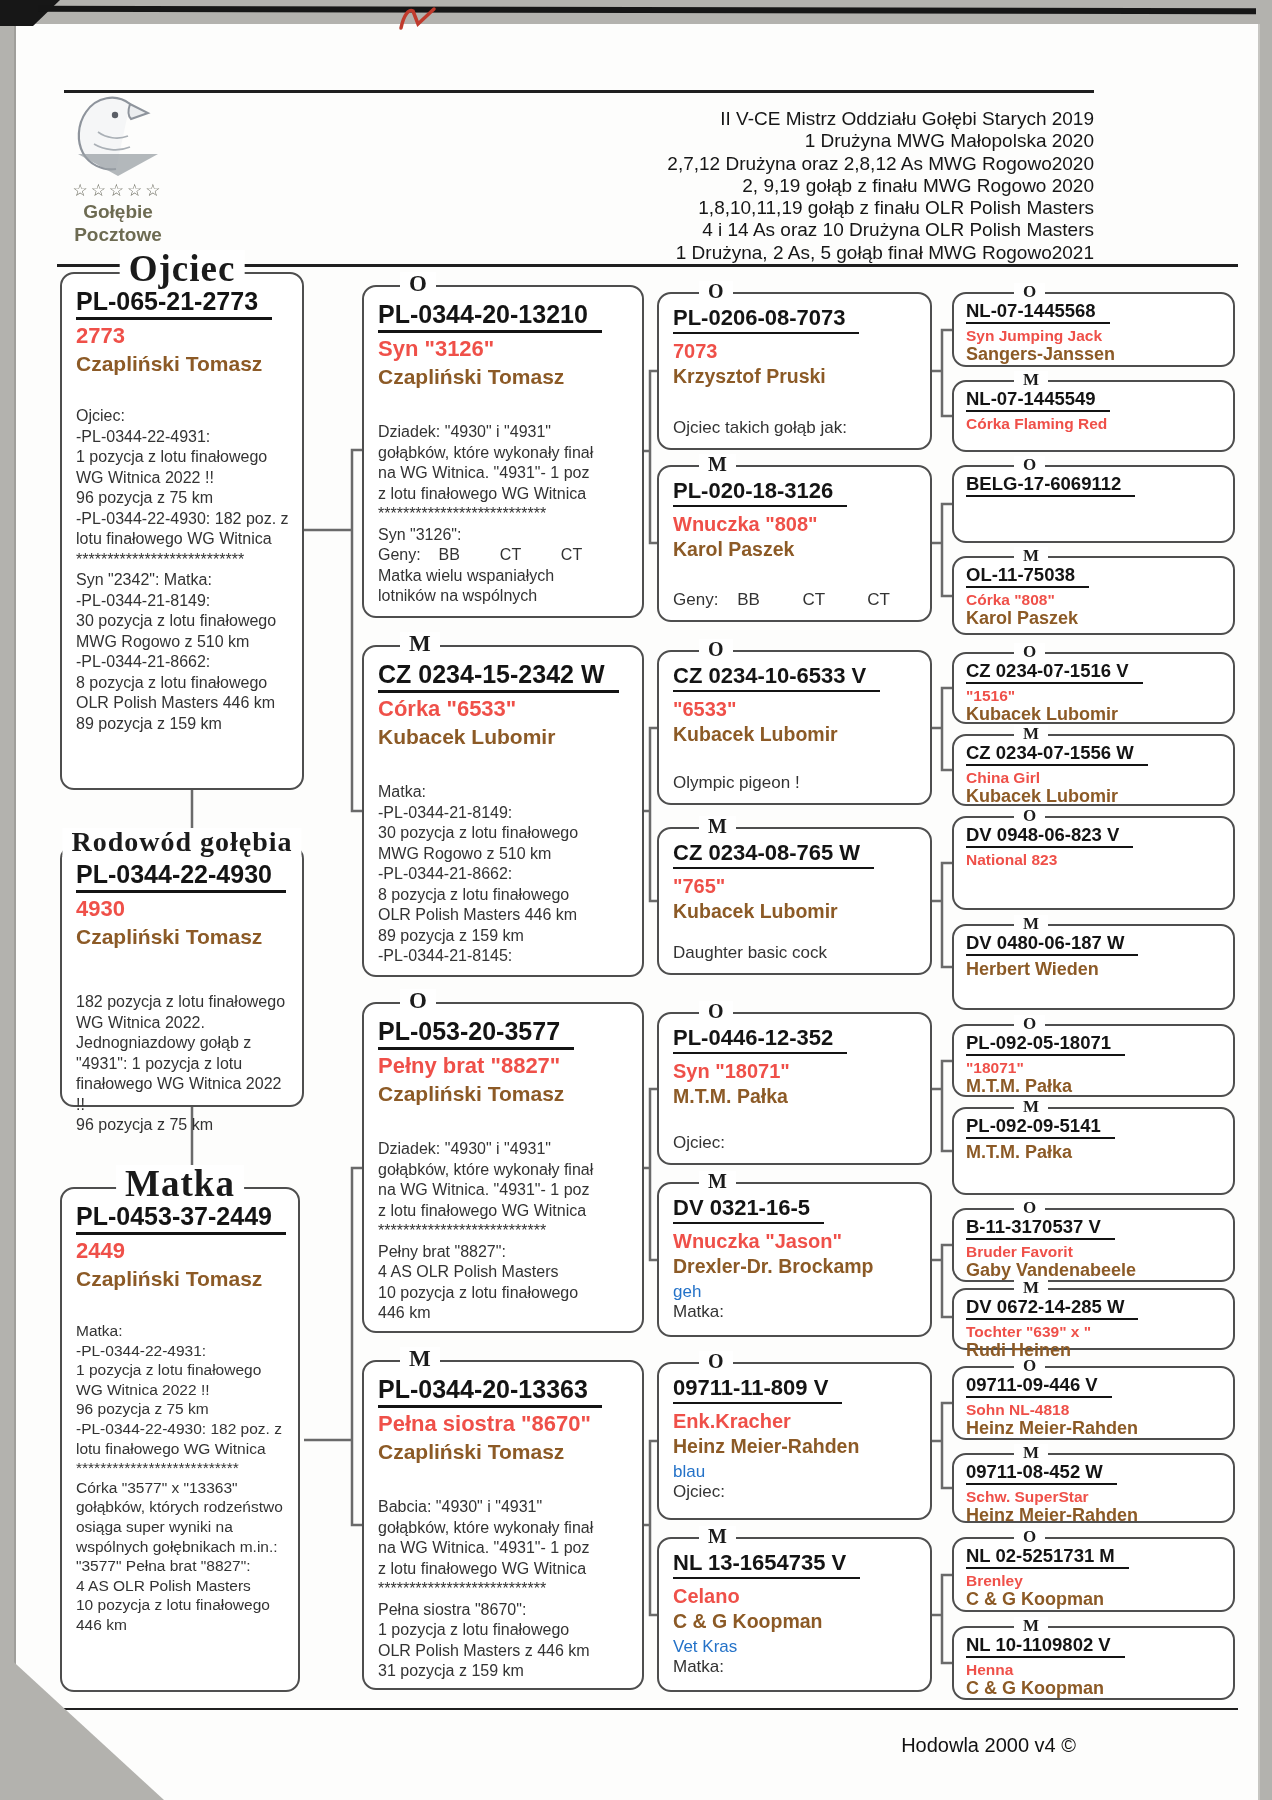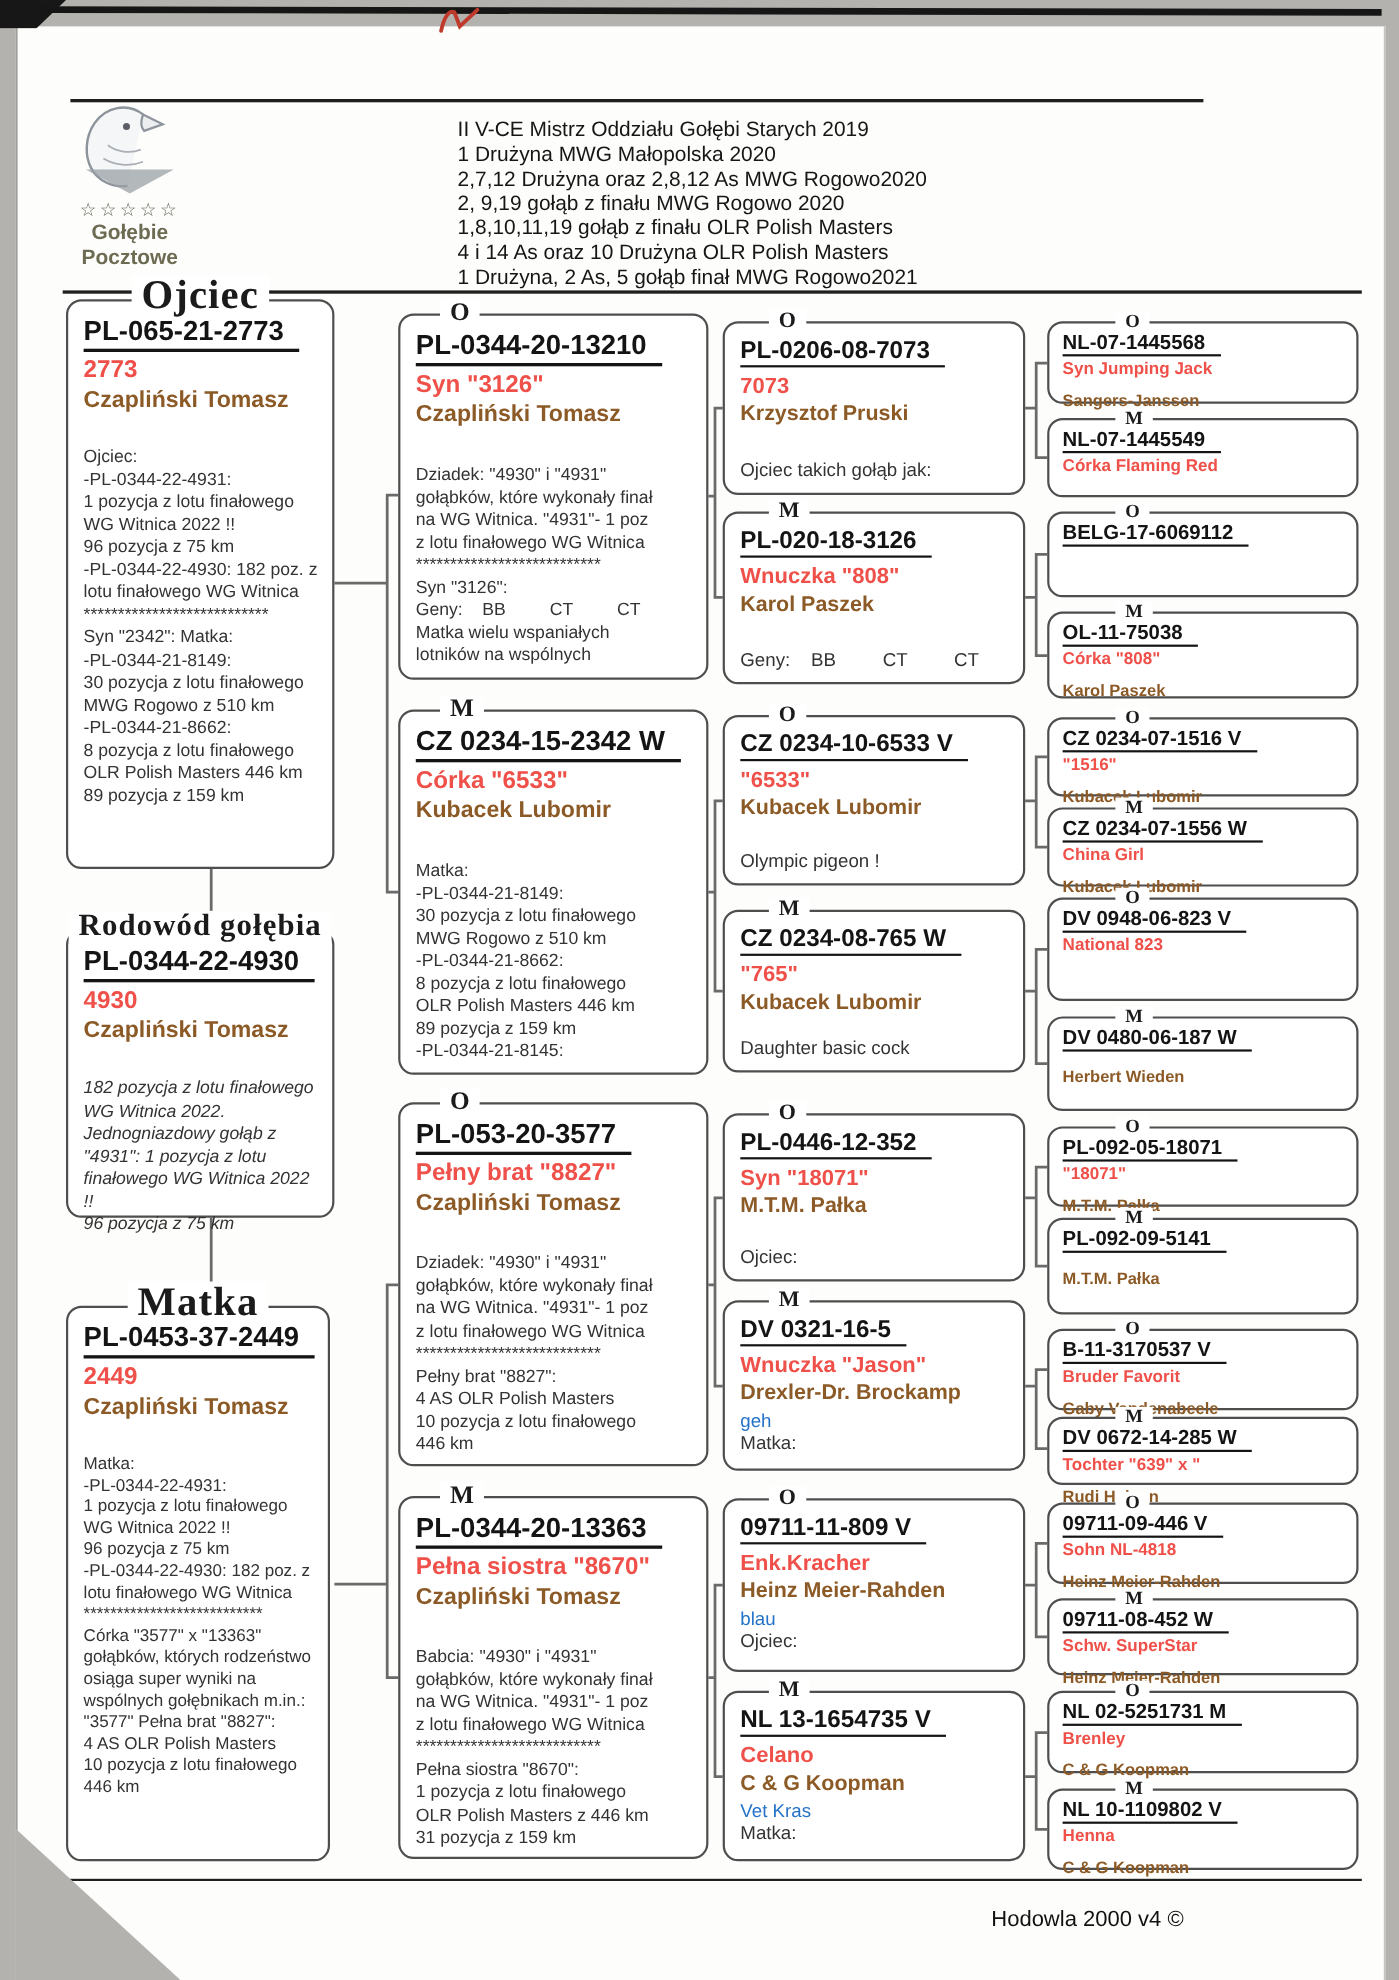--- a/index.html
+++ b/index.html
@@ -22,21 +22,21 @@
   .hr3{left:41px;top:1684px;width:1181px;height:2px;}
 
   
   .logo{position:absolute;left:44px;top:68px;width:116px;text-align:center;}
   .logo svg{display:block;margin:0 auto;}
   .stars{font-size:17px;letter-spacing:3px;color:#6a6a5d;line-height:18px;}
   .club1,.club2{font-weight:bold;font-size:19px;color:#6d6b52;line-height:23px;}
   .fancier-name{position:absolute;left:161px;top:72px;font-size:41px;font-weight:bold;color:#111;
         letter-spacing:0.5px;border-bottom:4px solid #111;padding:0 28px 5px 0;}
   .address{position:absolute;left:162px;top:146px;font-size:21.5px;line-height:30px;color:#1c1c1c;}
-  .achv{position:absolute;left:400px;top:84px;width:678px;text-align:left;
+  .achv{position:absolute;left:400px;top:84px;width:678px;text-align:right;
         font-size:19px;line-height:22.3px;color:#161616;white-space:pre-wrap;}
 
   
   .bx{position:absolute;border:2.5px solid var(--line);border-radius:14px;background:#fff;box-sizing:border-box;}
   .tg{position:absolute;top:-15px;left:36px;background:#fff;padding:0 9px;line-height:1;
       font-family:"Liberation Serif",serif;font-weight:bold;font-size:23px;color:#1b1b1b;}
   .t1{left:50%;transform:translateX(-50%);font-size:37px;top:-24px;letter-spacing:1px;white-space:nowrap;}
   .t1s{font-size:28px;top:-19px;}
   .c3 .tg{font-size:20px;top:-13px;left:40px;}
   .c4 .tg{font-size:17px;top:-11px;left:60px;}
@@ -49,28 +49,28 @@
       font-size:25px;line-height:29px;padding:0 14px 1px 0;margin:3px 0 2px;white-space:nowrap;}
   .c3 .rg{display:block;align-self:flex-start;font-size:22px;line-height:26px;border-bottom-width:2.5px;}
   .c4 .rg{display:block;align-self:flex-start;font-size:18.5px;line-height:21px;border-bottom-width:2px;margin:1px 0 1px;}
 
   .nm{color:var(--red);font-weight:bold;font-size:22px;line-height:26px;margin-top:3px;white-space:nowrap;}
   .c3 .nm{font-size:20px;line-height:24px;}
   .c4 .nm{font-size:15.5px;line-height:17px;margin-top:2px;}
 
   .ow{color:var(--brown);font-weight:bold;font-size:21px;line-height:25px;margin-top:2px;white-space:nowrap;}
   .c3 .ow{font-size:19.5px;line-height:23px;}
-  .c4 .ow{font-size:15px;line-height:17px;margin-top:12px;}
+  .c4 .ow{font-size:18px;line-height:17px;margin-top:2px;}
   .owb{margin-top:auto;}
 
   .cn{color:var(--blue);font-size:17px;line-height:21px;margin-top:3px;}
   .nt{margin-top:auto;color:var(--bodytxt);font-size:17px;line-height:20px;padding-bottom:2px;white-space:pre-wrap;}
   .bd{margin-top:30px;color:var(--bodytxt);font-size:16px;line-height:20.5px;white-space:pre-wrap;}
   .c2 .bd{margin-top:33px;}
-  .sub .bd{margin-top:31px;font-style:italic;}
+  .sub .bd{margin-top:43px;}
 
   .connectors{position:absolute;left:0;top:0;pointer-events:none;}
   .footer{position:absolute;left:870px;top:1710px;width:190px;text-align:right;
           font-size:20px;color:#111;}
 </style>
 </head>
 <body>
 
 <div class="page">
 <div class="paper">

